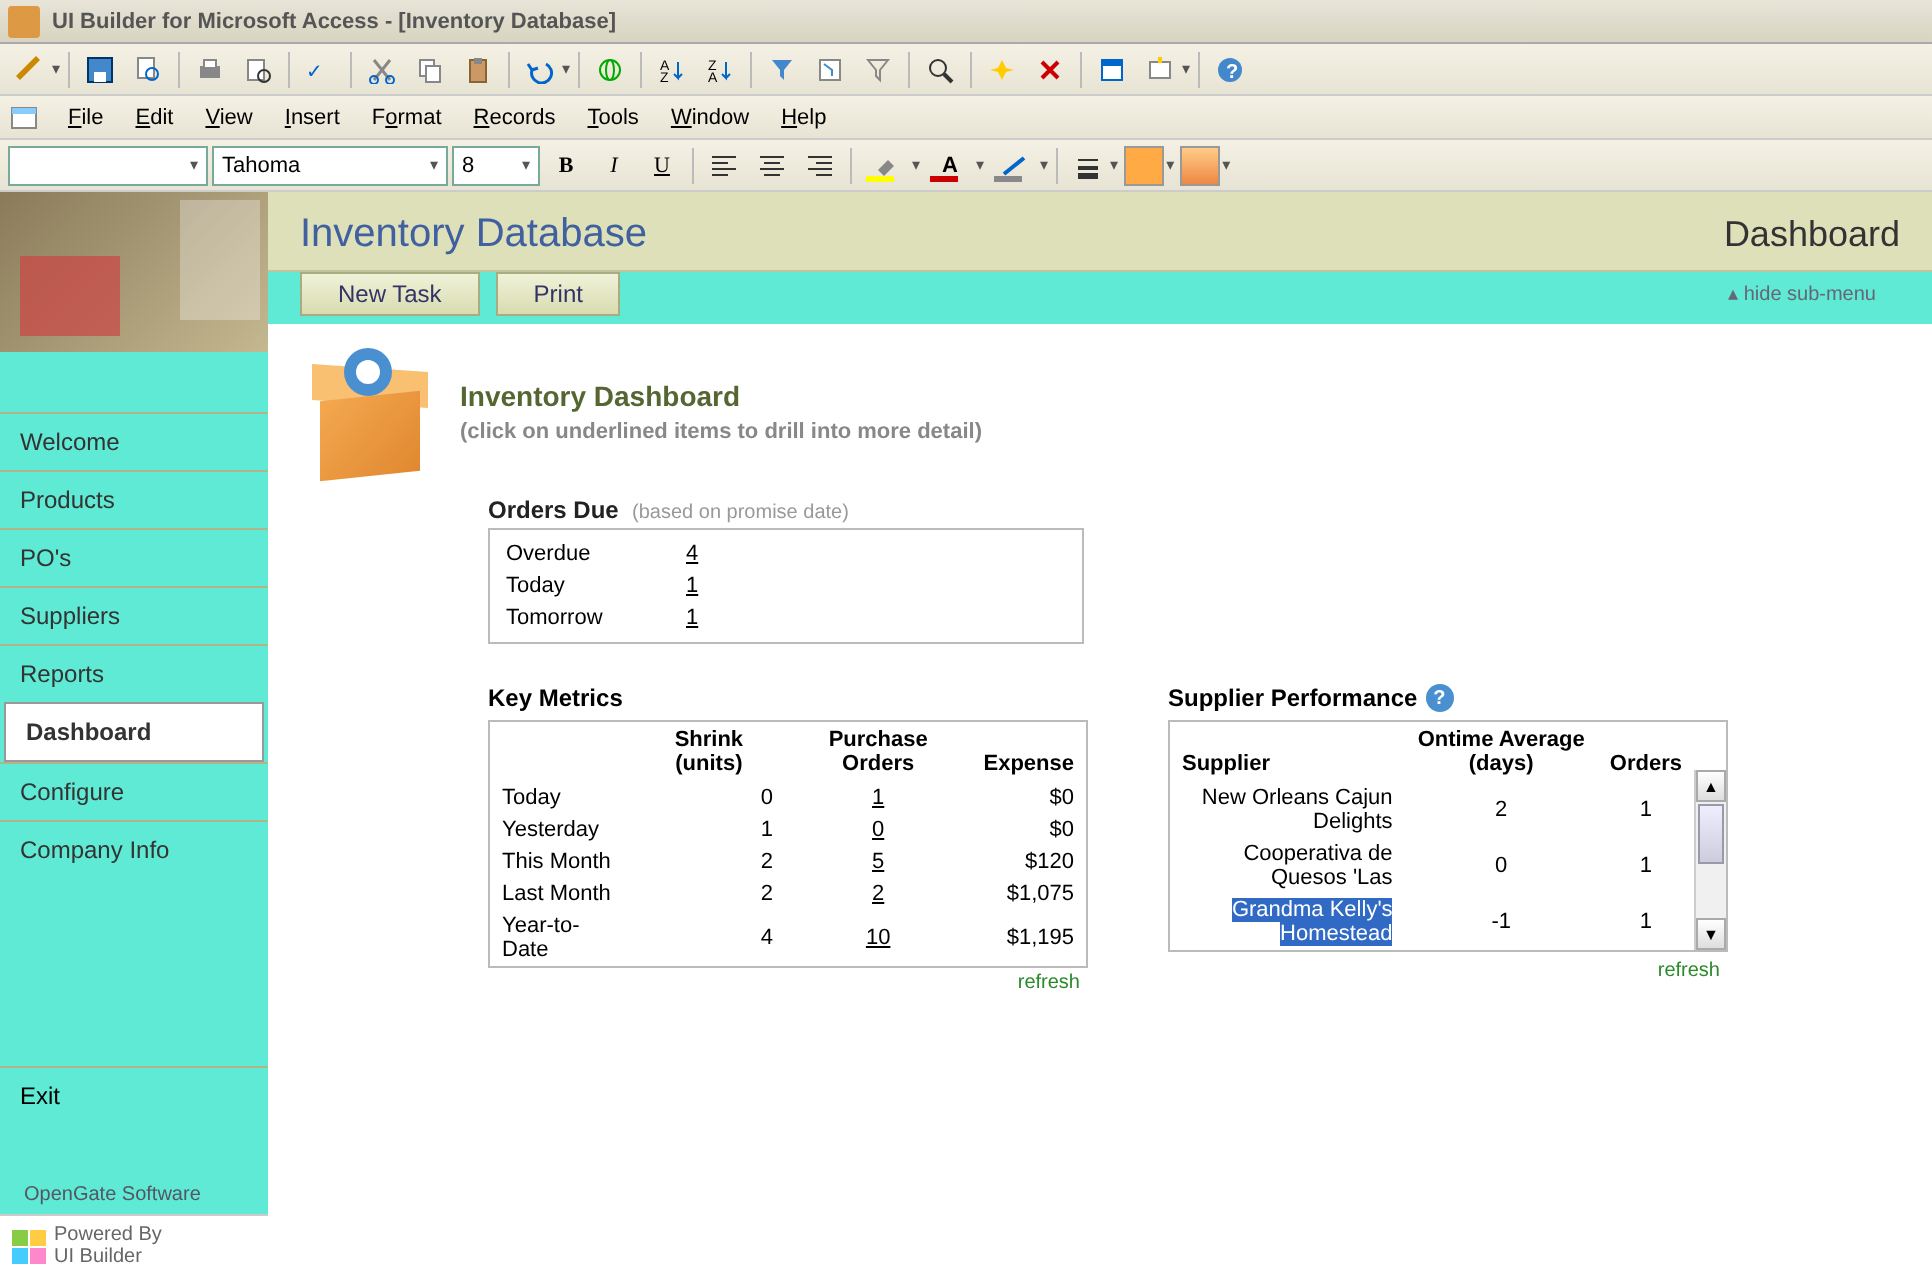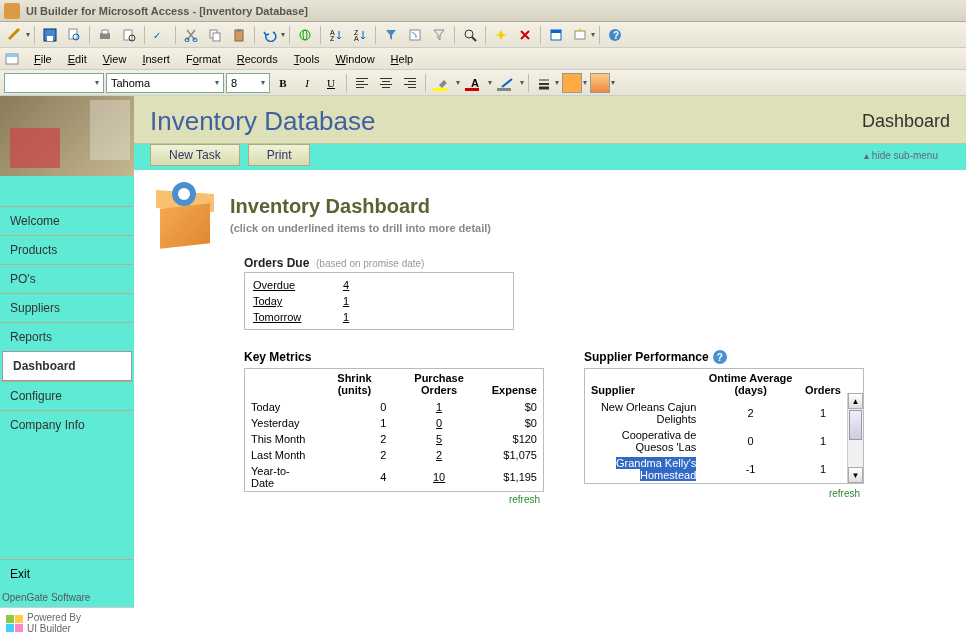--- a/index.html
+++ b/index.html
@@ -42,48 +42,48 @@
 .main { display: flex; height: calc(638px - 22px - 26px - 22px - 26px); }
 .leftcol { width: 134px; background: #5eead4; display: flex; flex-direction: column; border-radius: 31px; }
 .leftimg { height: 80px; background: linear-gradient(135deg,#8a7a5a,#c4b890); position: relative; overflow: hidden; }
 .leftimg::after { content:''; position:absolute; left: 10px; bottom: 8px; width: 50px; height: 40px; background: #c44; opacity: 0.7; }
 .leftimg::before { content:''; position:absolute; right: 4px; top: 4px; width: 40px; height: 60px; background: rgba(255,255,255,0.3); }
 .nav { padding-top: 30px; display: flex; flex-direction: column; }
 .nav-item { padding: 7px 10px; font-size: 12px; color: #333; cursor: pointer; border-top: 1px solid #b0b488; }
 .nav-item.active { background: #fff; font-weight: bold; border: 1px solid #999; margin: 0 2px; }
 .nav-spacer { flex: 1; }
 .nav-exit { padding: 7px 10px; font-size: 12px; border-top: 1px solid #b0b488; cursor: pointer; }
-.footer-brand { font-size: 10px; color: #556; padding: 4px 2px; }
+.footer-brand { font-size: 10px; color: #556; padding: 4px 12px; margin-top: 26px; }
 .powered { background: #fff; padding: 4px 6px; display: flex; align-items: center; gap: 4px; font-size: 10px; color: #666; border-top: 1px solid #ccc; }
 .powered .logo { display: grid; grid-template-columns: 8px 8px; grid-template-rows: 8px 8px; gap: 1px; }
 .powered .logo span:nth-child(1){background:#8c4;} .powered .logo span:nth-child(2){background:#fc4;} .powered .logo span:nth-child(3){background:#4cf;} .powered .logo span:nth-child(4){background:#f8c;}
 
 .content { flex: 1; background: #fff; display: flex; flex-direction: column; }
 .page-header { background: #dde0b8; padding: 10px 16px 6px; display: flex; align-items: center; border-bottom: 1px solid #c0c49a; }
-.page-title { font-size: 26px; color: #4060a0; font-family: Verdana,sans-serif; }
+.page-title { font-size: 20px; color: #4060a0; font-family: Verdana,sans-serif; }
 .page-section { margin-left: auto; font-size: 18px; color: #333; font-family: Verdana,sans-serif; }
 .sub-toolbar { background: #5eead4; padding: 0 16px 4px; display: flex; gap: 8px; align-items: center; }
 .sub-btn { background: linear-gradient(#f0f2d8,#d8dcb0); border: 1px solid #a8ac80; padding: 3px 18px; font-size: 12px; color: #336; cursor: pointer; }
 .hide-sub { margin-left: auto; font-size: 10px; color: #667; cursor: pointer; padding-right: 12px; }
 .hide-sub::before { content: '▴ '; }
 
 .dash { padding: 12px 20px; flex: 1; overflow: auto; }
 .dash-head { display: flex; align-items: center; gap: 12px; margin-bottom: 8px; }
 .box-icon { width: 64px; height: 64px; position: relative; }
 .box-icon .box { position:absolute; bottom:0; left:6px; width:50px; height:40px; background: linear-gradient(135deg,#f4a850,#e08830); transform: skewY(-6deg); }
 .box-icon .lid { position:absolute; top:10px; left:2px; width:58px; height:18px; background:#f8c070; transform: skewY(4deg); }
 .box-icon .gear { position:absolute; top:0; left:18px; width:24px; height:24px; background:#4a90d0; border-radius:50%; }
 .box-icon .gear::after{ content:''; position:absolute; inset:6px; background:#fff; border-radius:50%; }
-.dash-title { font-size: 20px; font-weight: bold; color: #556633; font-family: Verdana,sans-serif; }
+.dash-title { font-size: 14px; font-weight: bold; color: #556633; font-family: Verdana,sans-serif; }
 .dash-sub { font-size: 11px; color: #888; font-weight: bold; margin-top: 4px; }
 
 .section-label { font-size: 12px; font-weight: bold; color: #222; margin: 10px 0 2px 90px; }
 .section-label .hint { font-weight: normal; font-size: 10px; color: #999; }
 .data-box { border: 1px solid #bbb; margin-left: 90px; padding: 4px 8px; }
-.orders-box { width: 270px; text-decoration: underline; }
+.orders-box { width: 298px; }
 .orders-row { display: flex; padding: 2px 0; }
 .orders-row .lbl { width: 90px; }
 .orders-row .val { text-decoration: underline; color: #000; cursor: pointer; }
 
 .two-col { display: flex; gap: 40px; margin-left: 90px; margin-top: 20px; }
 .col { }
 .col-title { font-size: 12px; font-weight: bold; margin-bottom: 4px; display: flex; align-items: center; gap: 4px; }
 .help-icon { width: 14px; height: 14px; border-radius: 50%; background: #4a90d0; color: #fff; font-size: 10px; display: flex; align-items: center; justify-content: center; cursor: pointer; }
 .metrics-box { border: 1px solid #bbb; width: 300px; }
 .tbl { width: 100%; border-collapse: collapse; font-size: 11px; }

